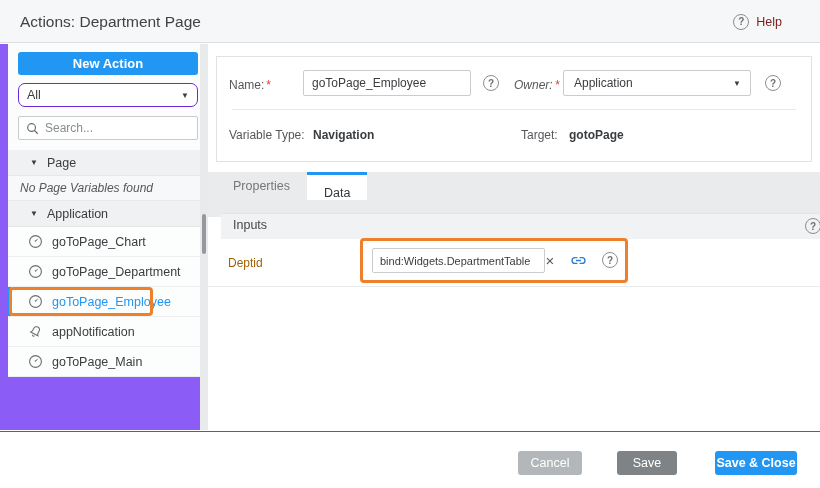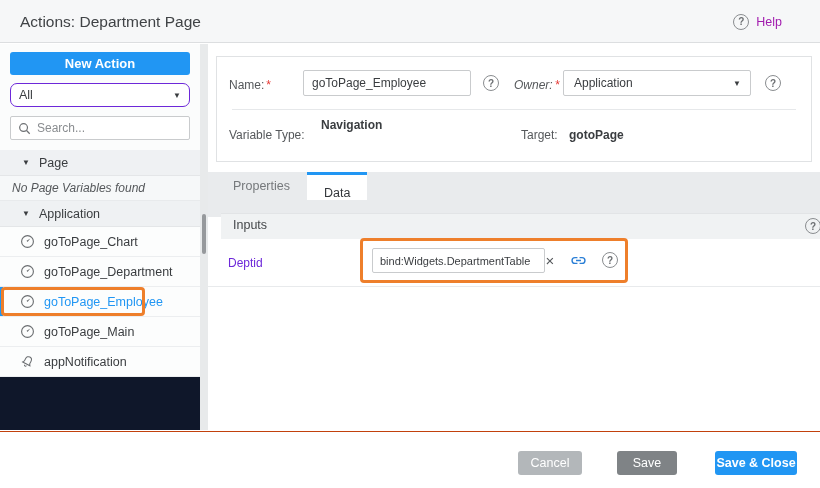--- a/index.html
+++ b/index.html
@@ -14,25 +14,26 @@
     position: absolute; top:0; left:0; width:820px; height:43px;
     background:#f6f7f8; border-bottom:1px solid #dcdee0;
   }
   .app-title { position:absolute; left:20px; top:0; line-height:43px; font-size:15.5px; color:#404346; }
   .help-wrap { position:absolute; right:38px; top:0; height:43px; display:flex; align-items:center; gap:7px; cursor:pointer; }
   .qicon {
     display:inline-flex; align-items:center; justify-content:center;
     width:16px; height:16px; border:1.4px solid #8a8d90; border-radius:50%;
     font-size:10px; color:#6d7073; font-weight:bold; background:transparent;
   }
-  .help-label { font-size:12.5px; color:#a21caf; }
+  .help-label { font-size:12.5px; color:#7f1d1d; }
   
   .sidebar {
     position:absolute; top:44px; left:0; width:200px; height:386px;
-    background:#0f172a;
+    background:#8b5cf6;
+    padding-left:8px;
   }
   .sidebar-controls { background:#fbfcfc; padding:8px 10px 10px; }
   .new-action-btn {
     display:block; width:180px; height:23px; background:#2196f3; color:#fff;
     border:none; border-radius:3px; font-size:13px; font-weight:bold;
     font-family:inherit; cursor:pointer;
   }
   .filter-select {
     position:relative; margin-top:8px; width:180px; height:24px; background:#fff;
     border:1px solid #6d28d9; border-radius:7px; display:flex; align-items:center;
@@ -112,21 +113,21 @@
     position:absolute; left:13px; top:169px; width:612px; height:26px;
     background:#f0f2f3; border-top:1px solid #e2e4e6;
     display:flex; align-items:flex-start; padding:4px 12px;
     font-size:12.5px; color:#44474a;
   }
   .inputs-header .qicon { position:absolute; right:12px; }
   .input-row {
     position:absolute; left:0; top:195px; width:612px; height:48px;
     background:#fff; border-bottom:1px solid #e8eaec;
   }
-  .deptid-label { position:absolute; left:20px; top:17px; font-size:12px; color:#6d28d9; }
+  .deptid-label { position:absolute; left:20px; top:17px; font-size:12px; color:#a16207; }
   .row-annotate { left:152px; top:-1px; width:268px; height:45px; }
   .bind-input {
     position:absolute; left:164px; top:9px; width:173px; height:25px;
     border:1px solid #c9cbcd; border-radius:2px; padding:0 14px 0 7px;
     font-size:11px; color:#3a3d40; font-family:inherit; outline:none;
     white-space:nowrap; overflow:hidden;
   }
   .clear-btn {
     position:absolute; left:333px; top:9px; width:18px; height:25px;
     display:flex; align-items:center; justify-content:center;
@@ -212,34 +213,34 @@
       <svg width="15" height="15" viewBox="0 0 16 16">
         <circle cx="8" cy="8" r="6.3" fill="none" stroke="#6a6d70" stroke-width="1.2"></circle>
         <path d="M8 8.6 L11 4.8 L7 7.2 Z" fill="#6a6d70"></path>
       </svg>
       <span>goToPage_Employee</span>
       <span class="annotate item-annotate"></span>
     </div>
 
     <div class="tree-item">
       <svg width="15" height="15" viewBox="0 0 16 16">
-        <circle cx="8" cy="8" r="6.3" fill="none" stroke="#6a6d70" stroke-width="1.2"></circle>
-        <path d="M8 8.6 L11 4.8 L7 7.2 Z" fill="#6a6d70"></path>
-      </svg>
-      <span>goToPage_Main</span>
-    </div>
-
-    <div class="tree-item">
-      <svg width="15" height="15" viewBox="0 0 16 16">
         <g transform="rotate(28 8 8)">
           <path d="M8 2.6 C5.9 2.6 4.8 4.2 4.8 6.2 L4.8 9 L3.6 10.8 L12.4 10.8 L11.2 9 L11.2 6.2 C11.2 4.2 10.1 2.6 8 2.6 Z" fill="none" stroke="#6a6d70" stroke-width="1.1"></path>
           <path d="M6.9 12.4 a1.1 1.1 0 0 0 2.2 0" fill="none" stroke="#6a6d70" stroke-width="1.1"></path>
         </g>
       </svg>
       <span>appNotification</span>
+    </div>
+
+    <div class="tree-item">
+      <svg width="15" height="15" viewBox="0 0 16 16">
+        <circle cx="8" cy="8" r="6.3" fill="none" stroke="#6a6d70" stroke-width="1.2"></circle>
+        <path d="M8 8.6 L11 4.8 L7 7.2 Z" fill="#6a6d70"></path>
+      </svg>
+      <span>goToPage_Main</span>
     </div>
   </div>
 
   <div class="scroll-track">
     <div class="scroll-thumb"></div>
   </div>
 
   <div class="main">
 
     <div class="form-panel">
@@ -254,21 +255,21 @@
       </span>
       <div class="owner-select">
         <span>Application</span>
         <span class="caret">▼</span>
       </div>
       <span class="qicon" style="position:absolute; left:548px; top:18px;">?</span>
 
       <div class="form-divider"></div>
 
       <span class="flabel" style="left:12px; top:71px;">Variable Type:</span>
-      <span class="fvalue" style="left:96px; top:61px;margin-left:8px;">Navigation</span>
+      <span class="fvalue" style="left:96px; top:71px;">Navigation</span>
       <span class="flabel" style="left:304px; top:71px;">Target:</span>
       <span class="fvalue" style="left:352px; top:71px;">gotoPage</span>
     </div>
 
     <div class="tab-bar">
       <div class="tab">Properties</div>
       <div class="tab active">Data</div>
     </div>
 
     <div class="inputs-header">

